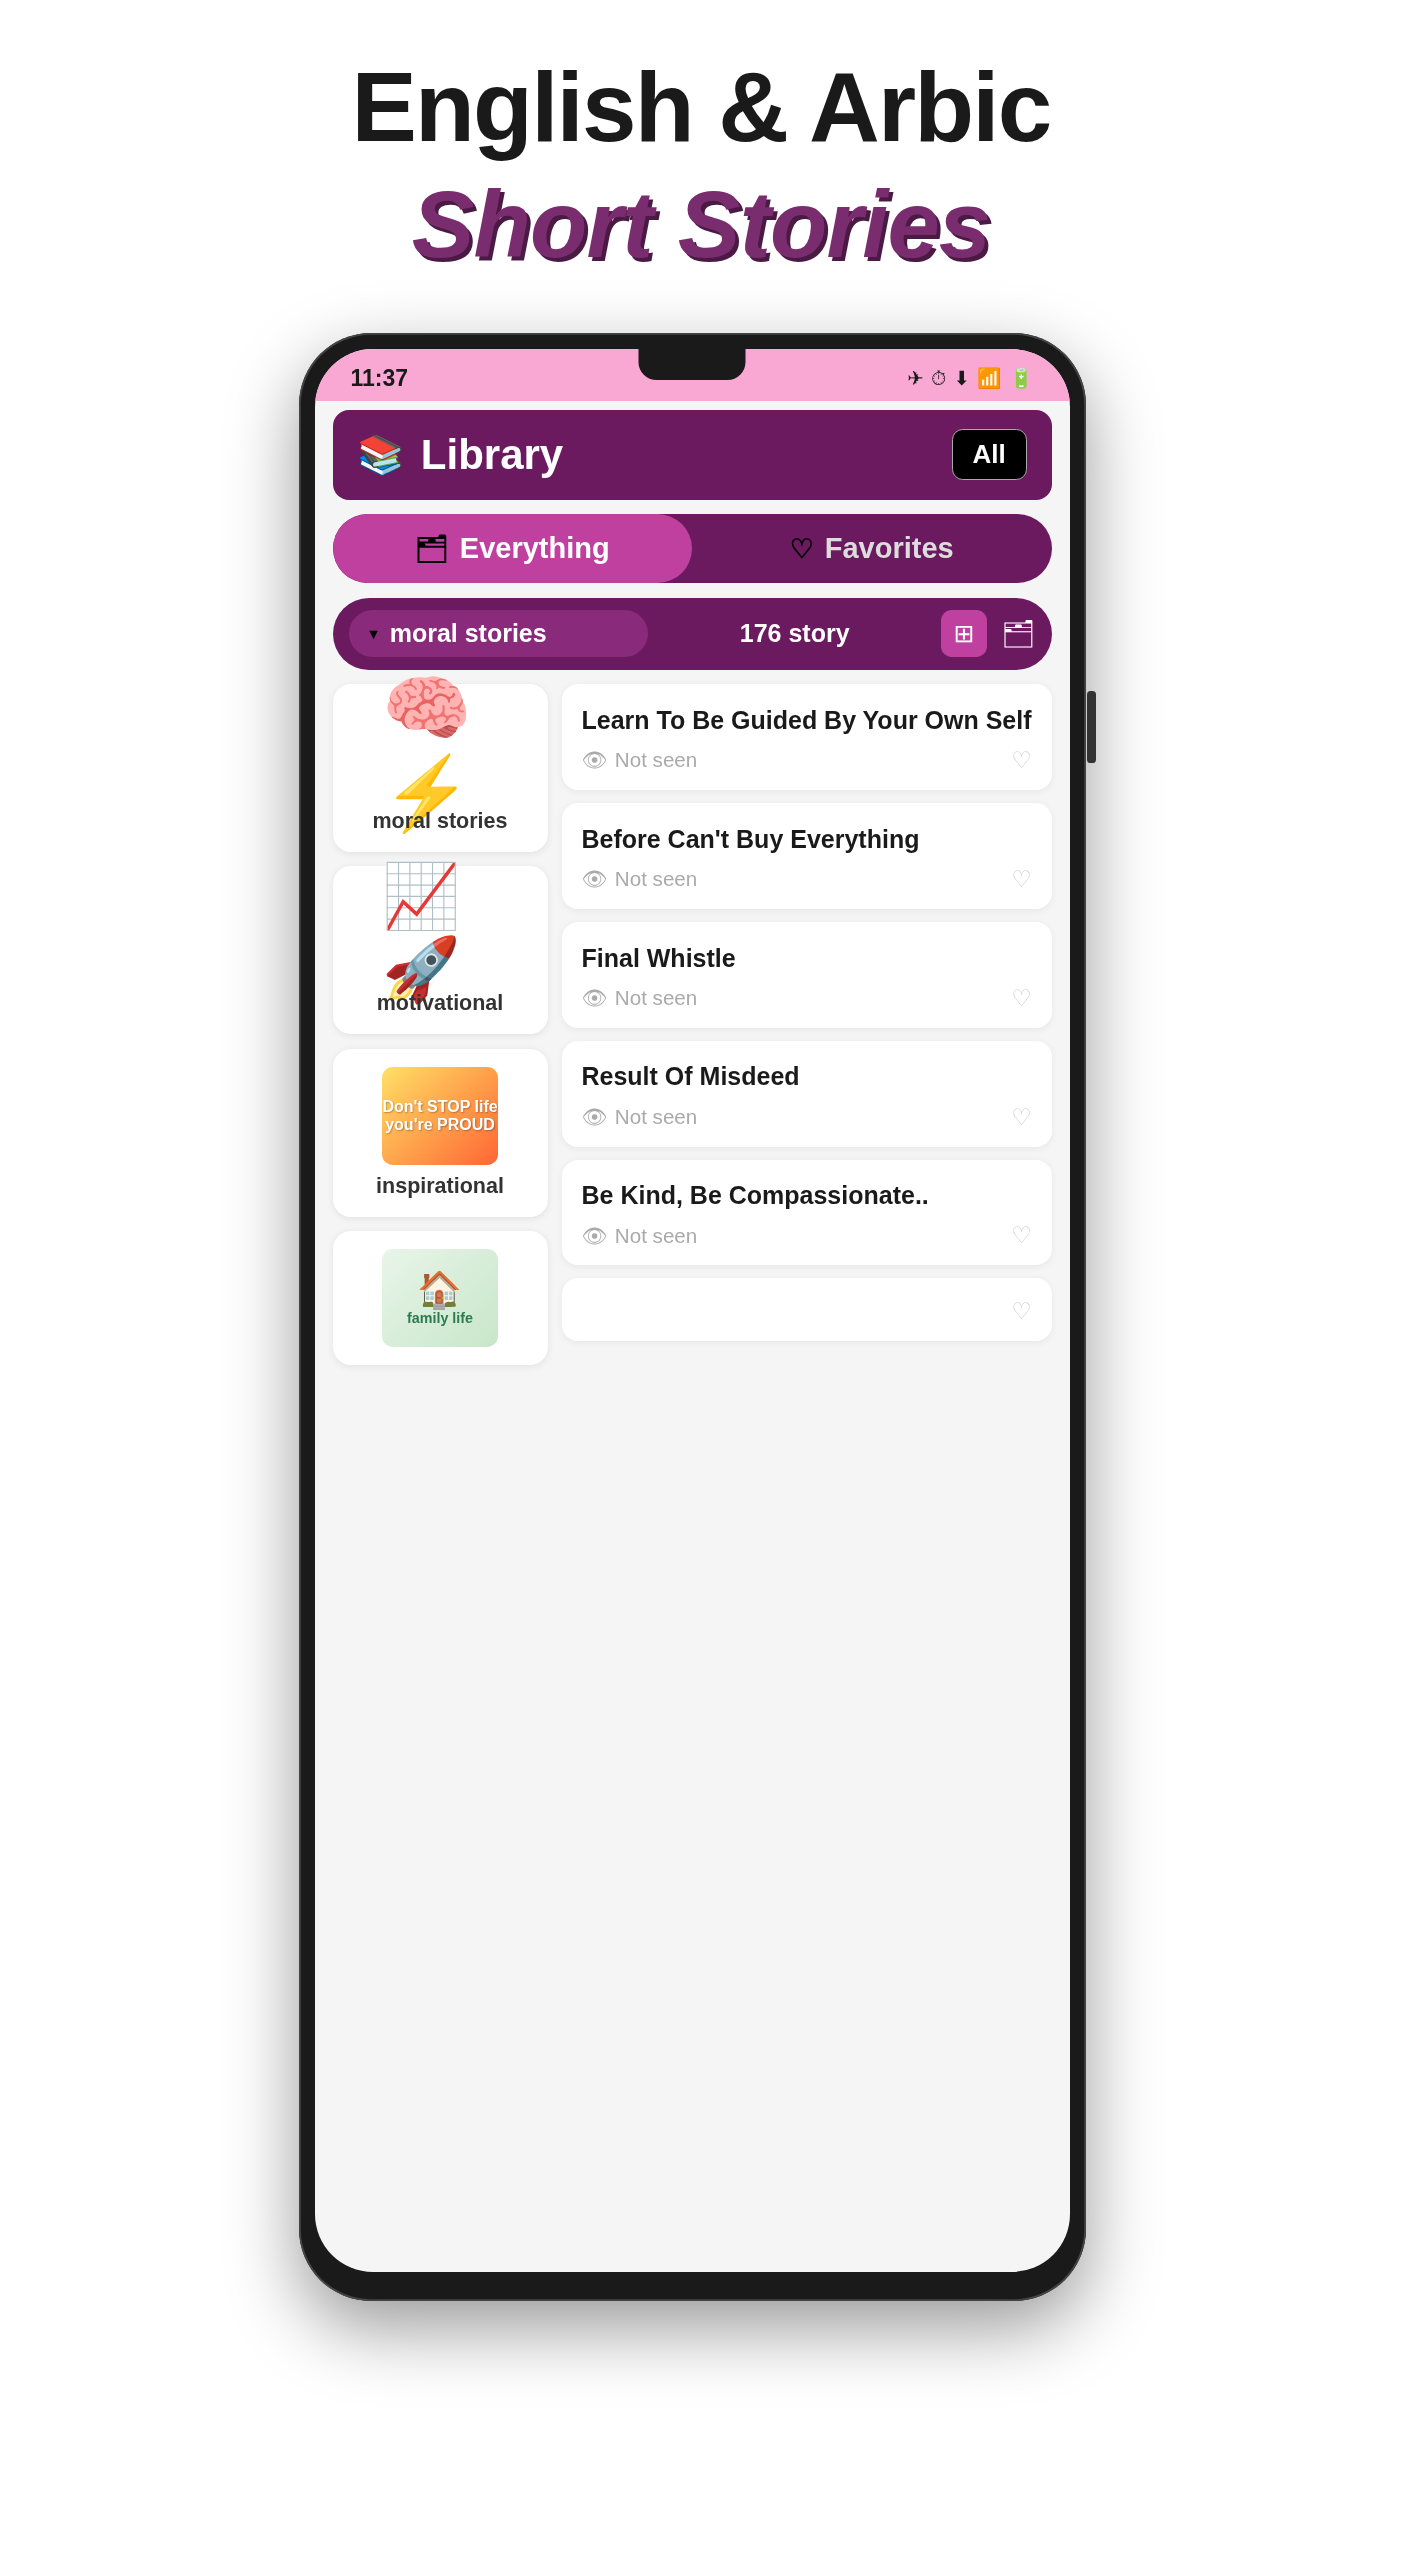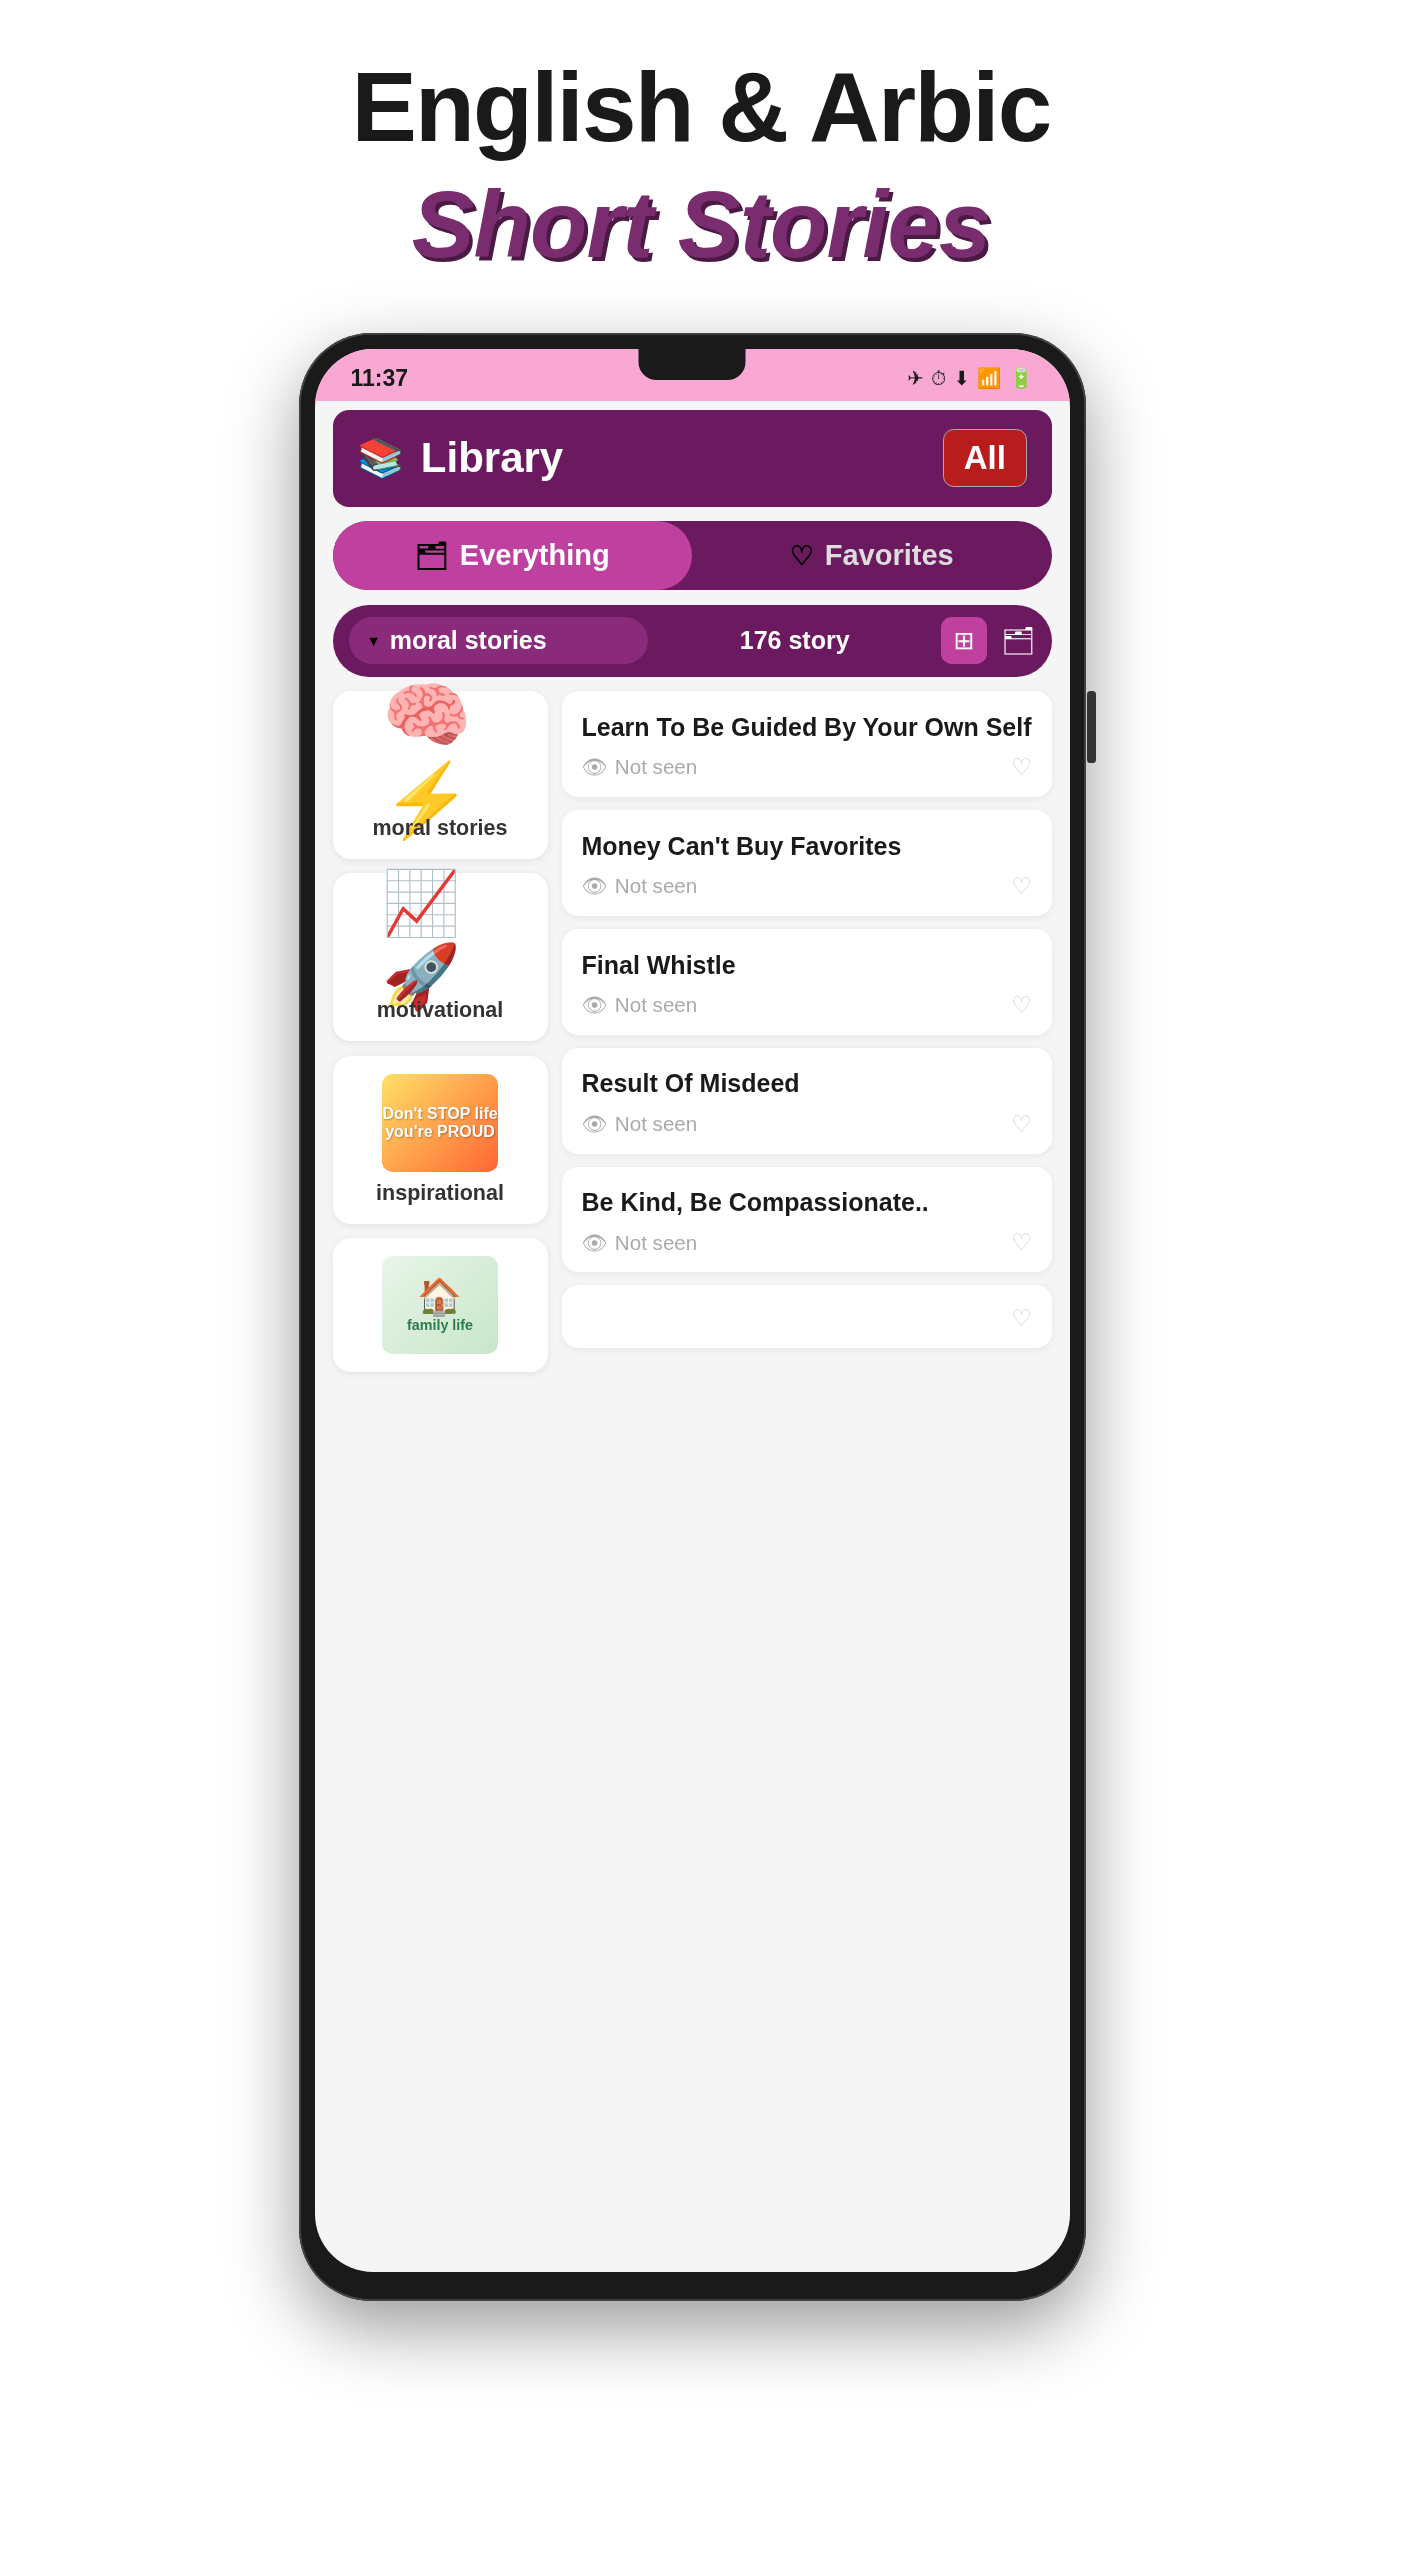--- a/index.html
+++ b/index.html
@@ -125,26 +125,26 @@
       font-size: 38px;
     }
 
     .app-header-title {
       font-size: 42px;
       font-weight: 700;
       color: #ffffff;
     }
 
     .app-header-btn {
-      background: #b91c1c;
+      background: #000000;
       border: 1.8px solid #aaa;
       border-radius: 10.7px;
       padding: 9px 19.7px;
       color: #ffffff;
-      font-size: 33px;
+      font-size: 26px;
       font-weight: 600;
     }
 
     
     .tab-bar {
       margin: 14.3px 18px 0 18px;
       background: #6b1a5f;
       border-radius: 36px;
       display: flex;
       overflow: hidden;
@@ -465,21 +465,21 @@
             <div class="story-meta">
               <div class="story-seen">
                 <span>👁</span>
                 <span>Not seen</span>
               </div>
               <span class="story-heart">♡</span>
             </div>
           </div>
 
           <div class="story-card">
-            <div class="story-title">Money Can't Buy Favorites</div>
+            <div class="story-title">Before Can't Buy Everything</div>
             <div class="story-meta">
               <div class="story-seen">
                 <span>👁</span>
                 <span>Not seen</span>
               </div>
               <span class="story-heart">♡</span>
             </div>
           </div>
 
           <div class="story-card">

